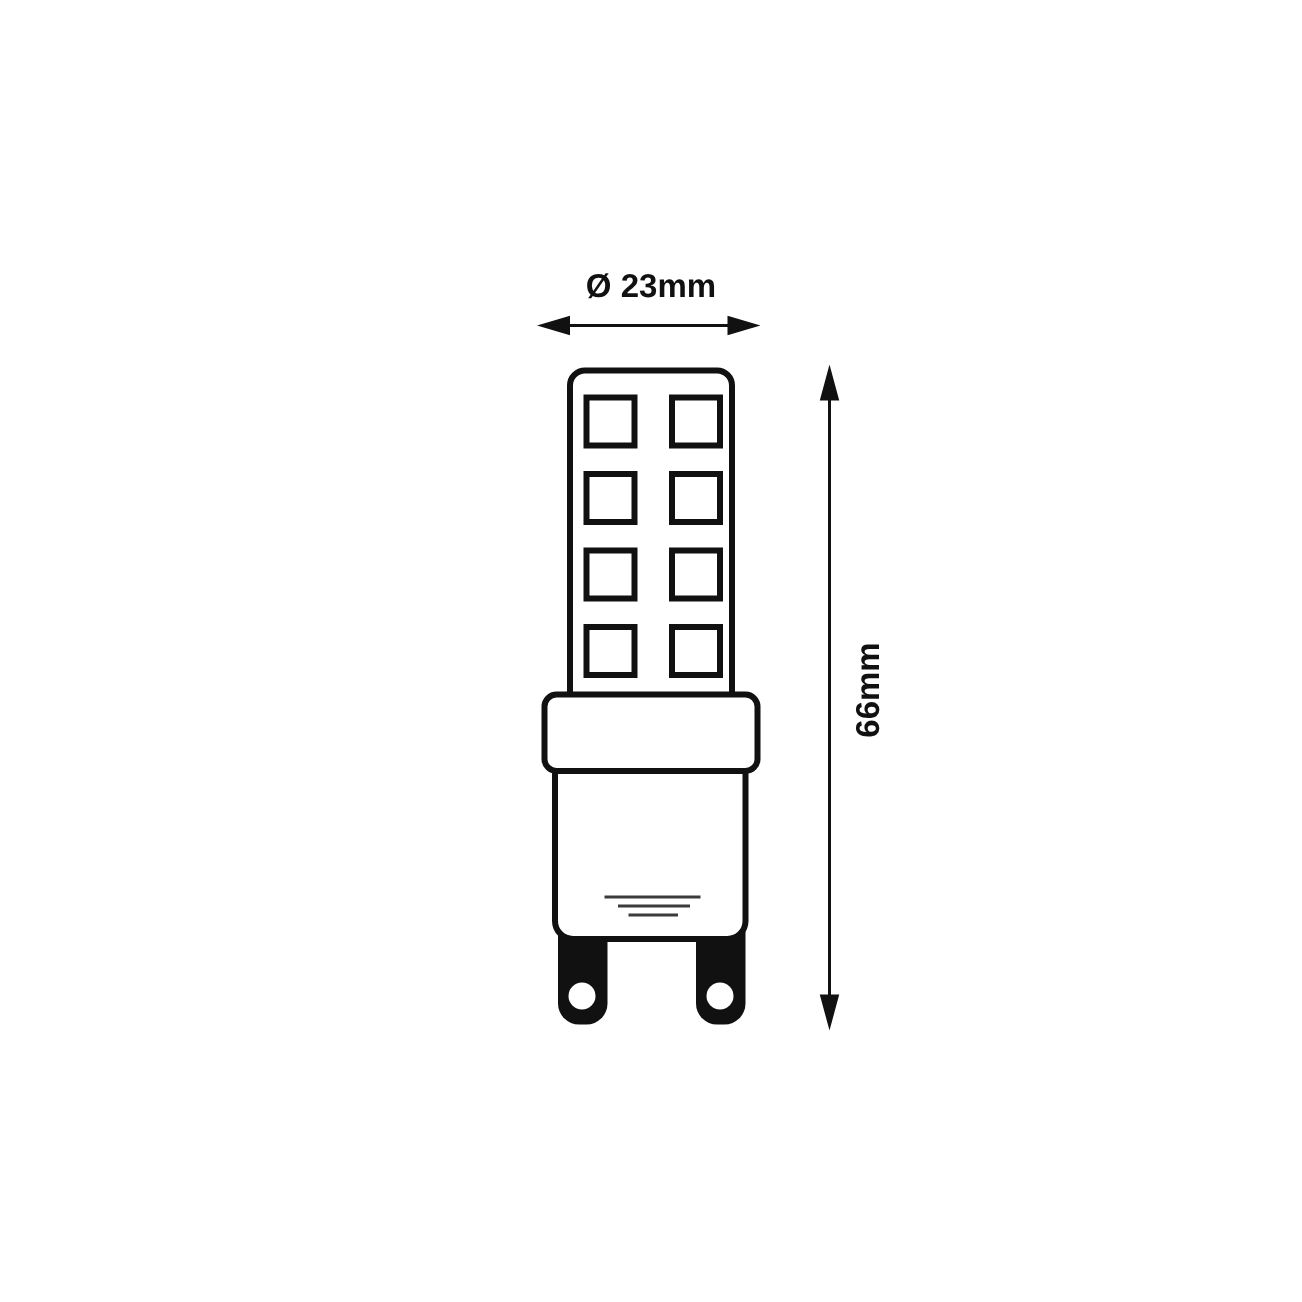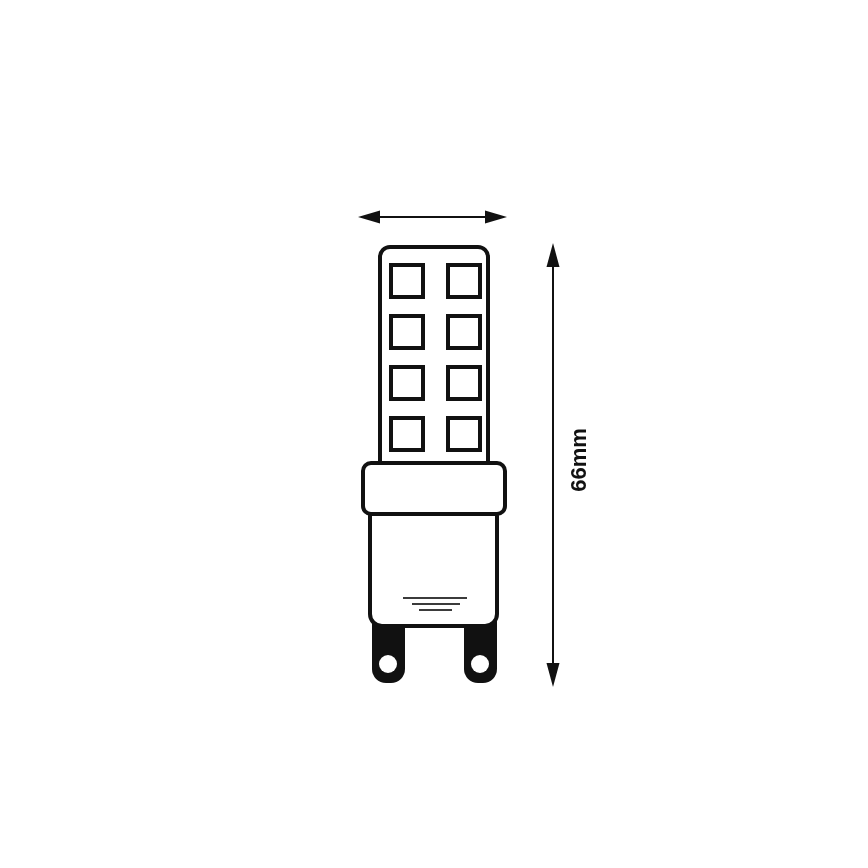--- a/index.html
+++ b/index.html
@@ -97,20 +97,21 @@
     left: 539px; top: 448px;
     width: 80px; height: 24px;
     transform: rotate(-90deg);
   }
 </style>
 </head>
 <body>
 
 <div class="canvas">
 
+  <div class="dim-label dim-width-label">Ø 23mm</div>
 
   <svg class="arrow h-arrow" width="149" height="16" viewBox="0 0 149 16">
     <line x1="20" y1="8" x2="129" y2="8" stroke="currentColor" stroke-width="2"></line>
     <polygon points="0,8 22,1.5 22,14.5" fill="currentColor"></polygon>
     <polygon points="149,8 127,1.5 127,14.5" fill="currentColor"></polygon>
   </svg>
 
   <div class="part bulb-body" id="led-grid">
       <div class="led-chip" style="left: 7px; top: 14px;"></div>
       <div class="led-chip" style="left: 64px; top: 14px;"></div>

